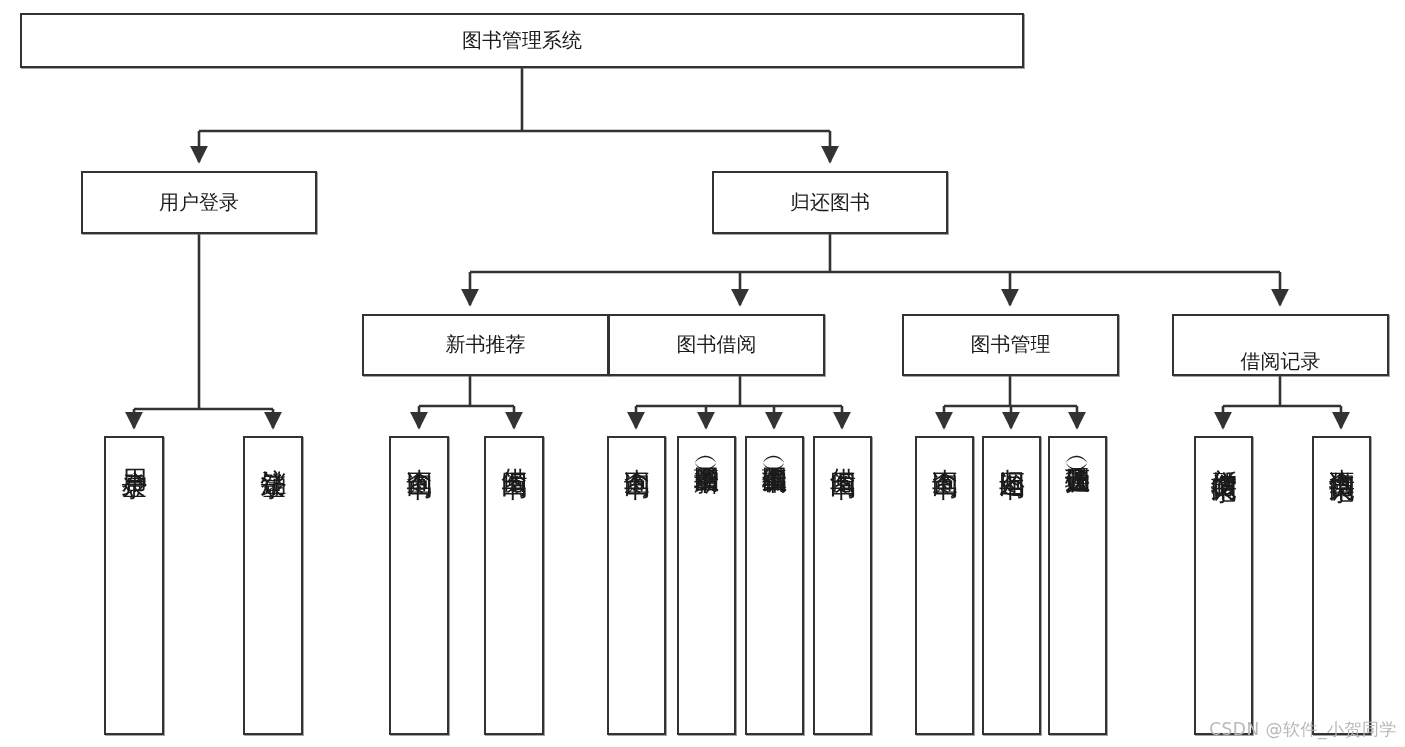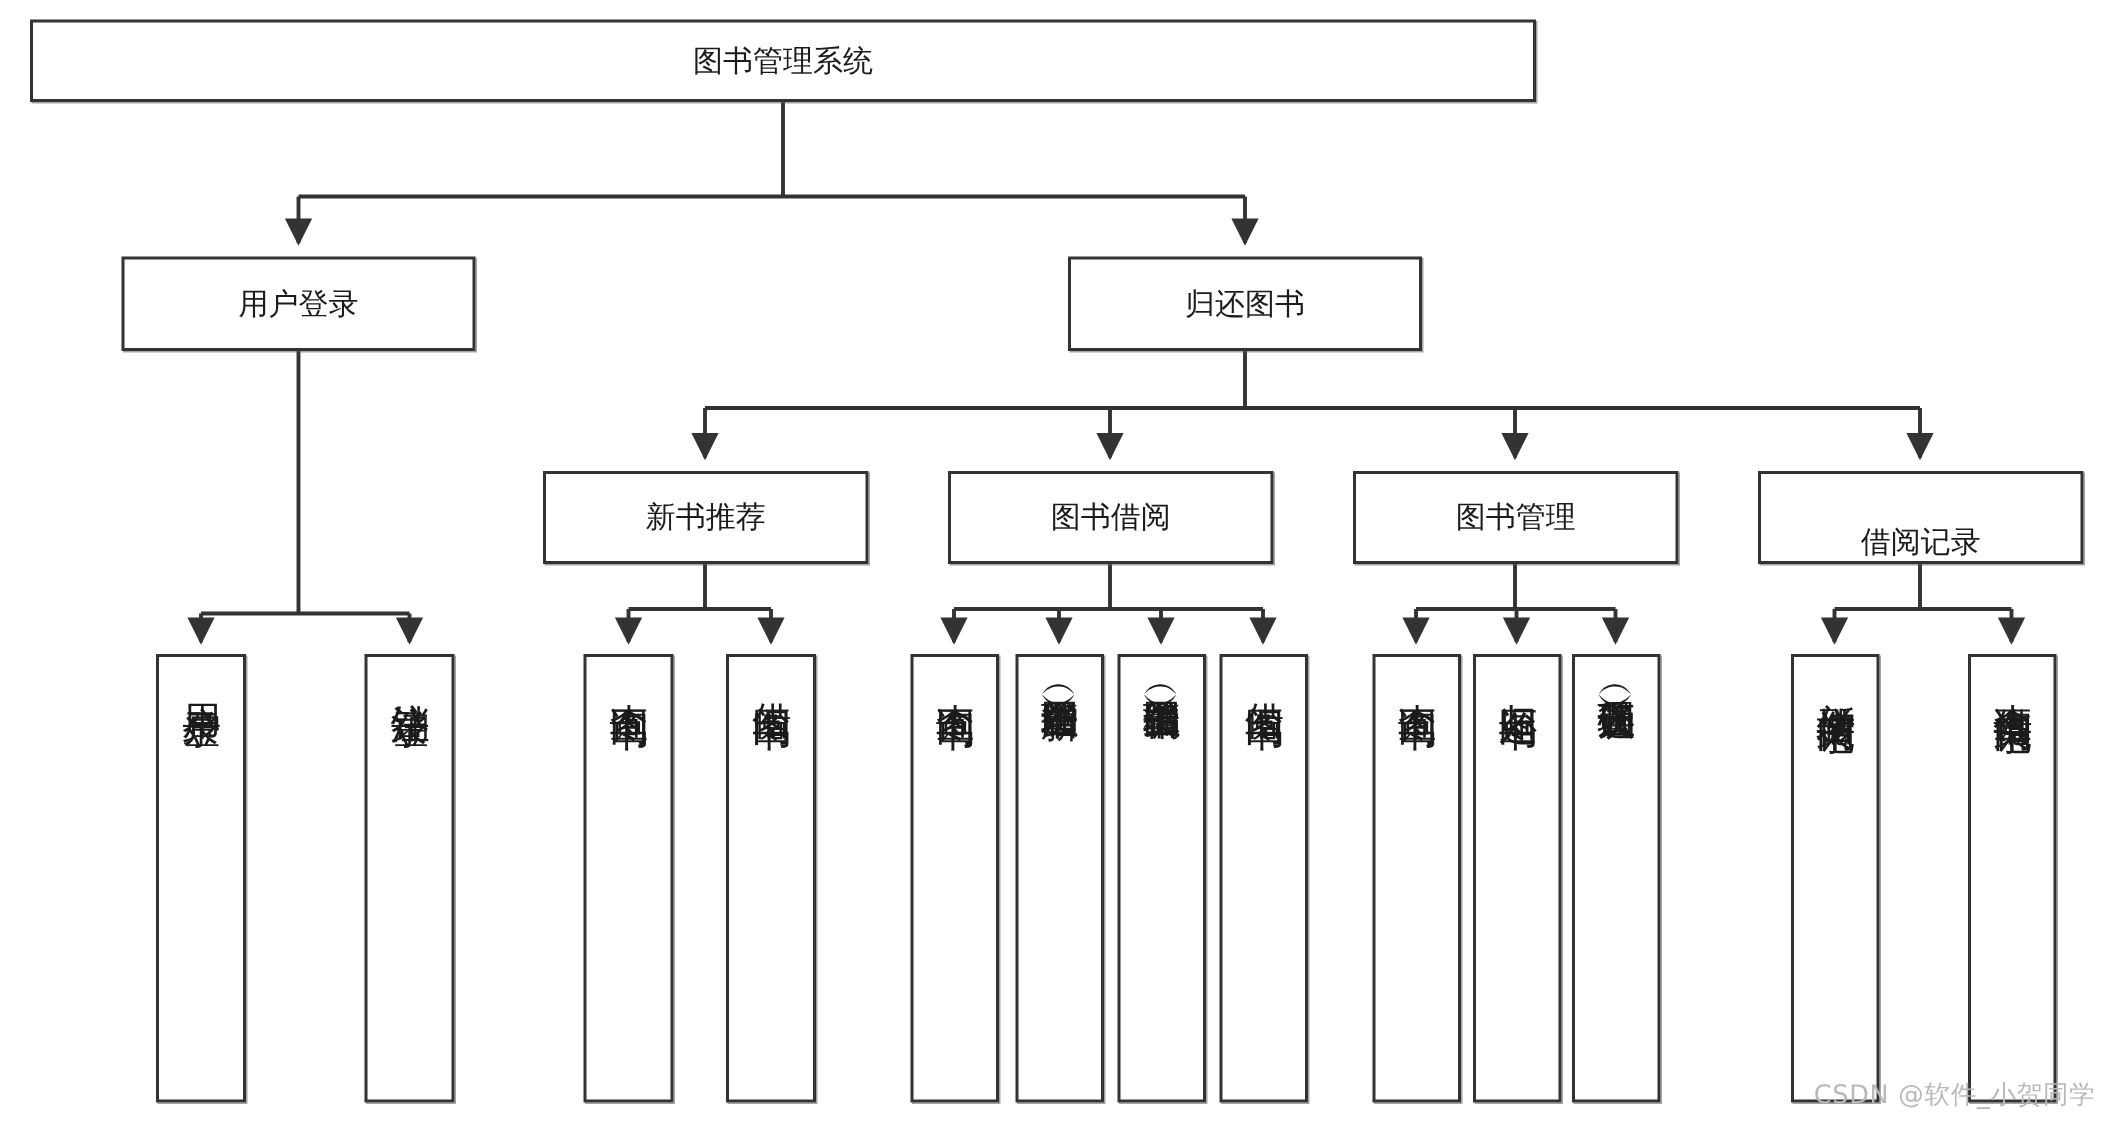--- a/index.html
+++ b/index.html
@@ -28,20 +28,21 @@
   .node {
     position: absolute;
     box-sizing: border-box;
     background: #ffffff;
     border: 2px solid #333333;
     box-shadow: 1px 1px 0 0 rgba(90,90,90,0.55);
     display: flex;
     align-items: center;
     justify-content: center;
     color: #1b1b1b;
+    font-family: Liberation Serif, serif;
   }
   .node .label {
     display: block;
     text-align: center;
     line-height: 1.18;
     white-space: nowrap;
   }
   .node.horiz .label {
     font-size: 20px;
   }
@@ -129,24 +130,24 @@
     <span class="label">图书管理系统</span>
   </div>
 
   <div class="node horiz" id="n-l2-0" style="left: 81px; top: 171px; width: 236px; height: 63px;">
     <span class="label">用户登录</span>
   </div>
   <div class="node horiz" id="n-l2-1" style="left: 712px; top: 171px; width: 236px; height: 63px;">
     <span class="label">归还图书</span>
   </div>
 
-  <div class="node horiz" id="n-l3-0" style="left: 362px; top: 314px; width: 217px; height: 62px;">
+  <div class="node horiz" id="n-l3-0" style="left: 362px; top: 314px; width: 247px; height: 62px;">
     <span class="label">新书推荐</span>
   </div>
-  <div class="node horiz" id="n-l3-1" style="left: 632px; top: 314px; width: 217px; height: 62px;">
+  <div class="node horiz" id="n-l3-1" style="left: 608px; top: 314px; width: 217px; height: 62px;">
     <span class="label">图书借阅</span>
   </div>
   <div class="node horiz" id="n-l3-2" style="left: 902px; top: 314px; width: 217px; height: 62px;">
     <span class="label">图书管理</span>
   </div>
   <div class="node horiz" id="n-l3-3" style="left: 1172px; top: 314px; width: 217px; height: 62px; align-items: flex-end;">
     <span class="label">借阅记录</span>
   </div>
 
   <div class="node vert" id="n-lf-0" style="left: 104px; top: 436px; width: 60px; height: 299px;">

